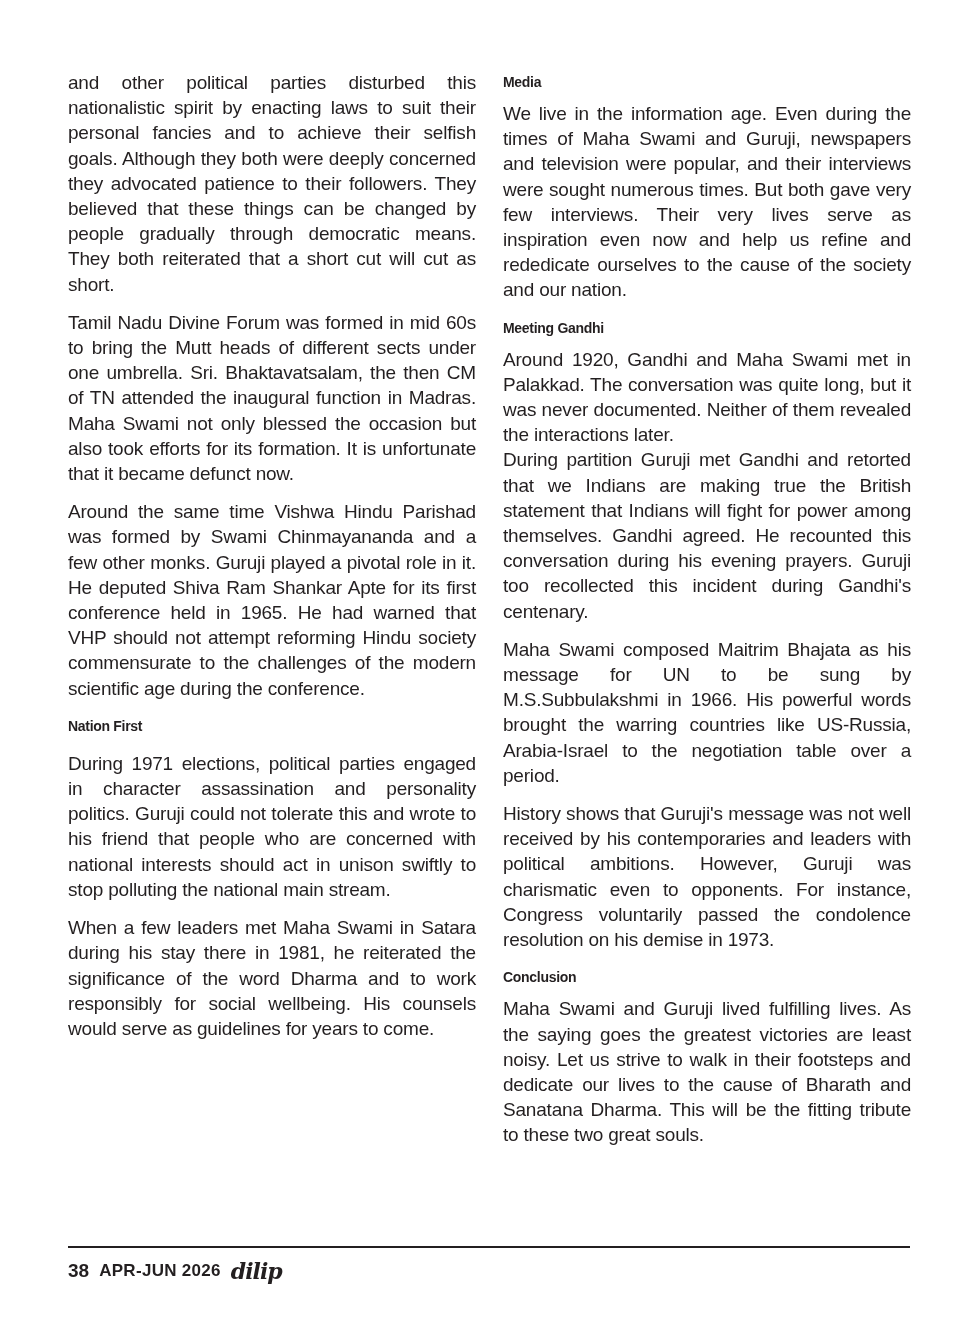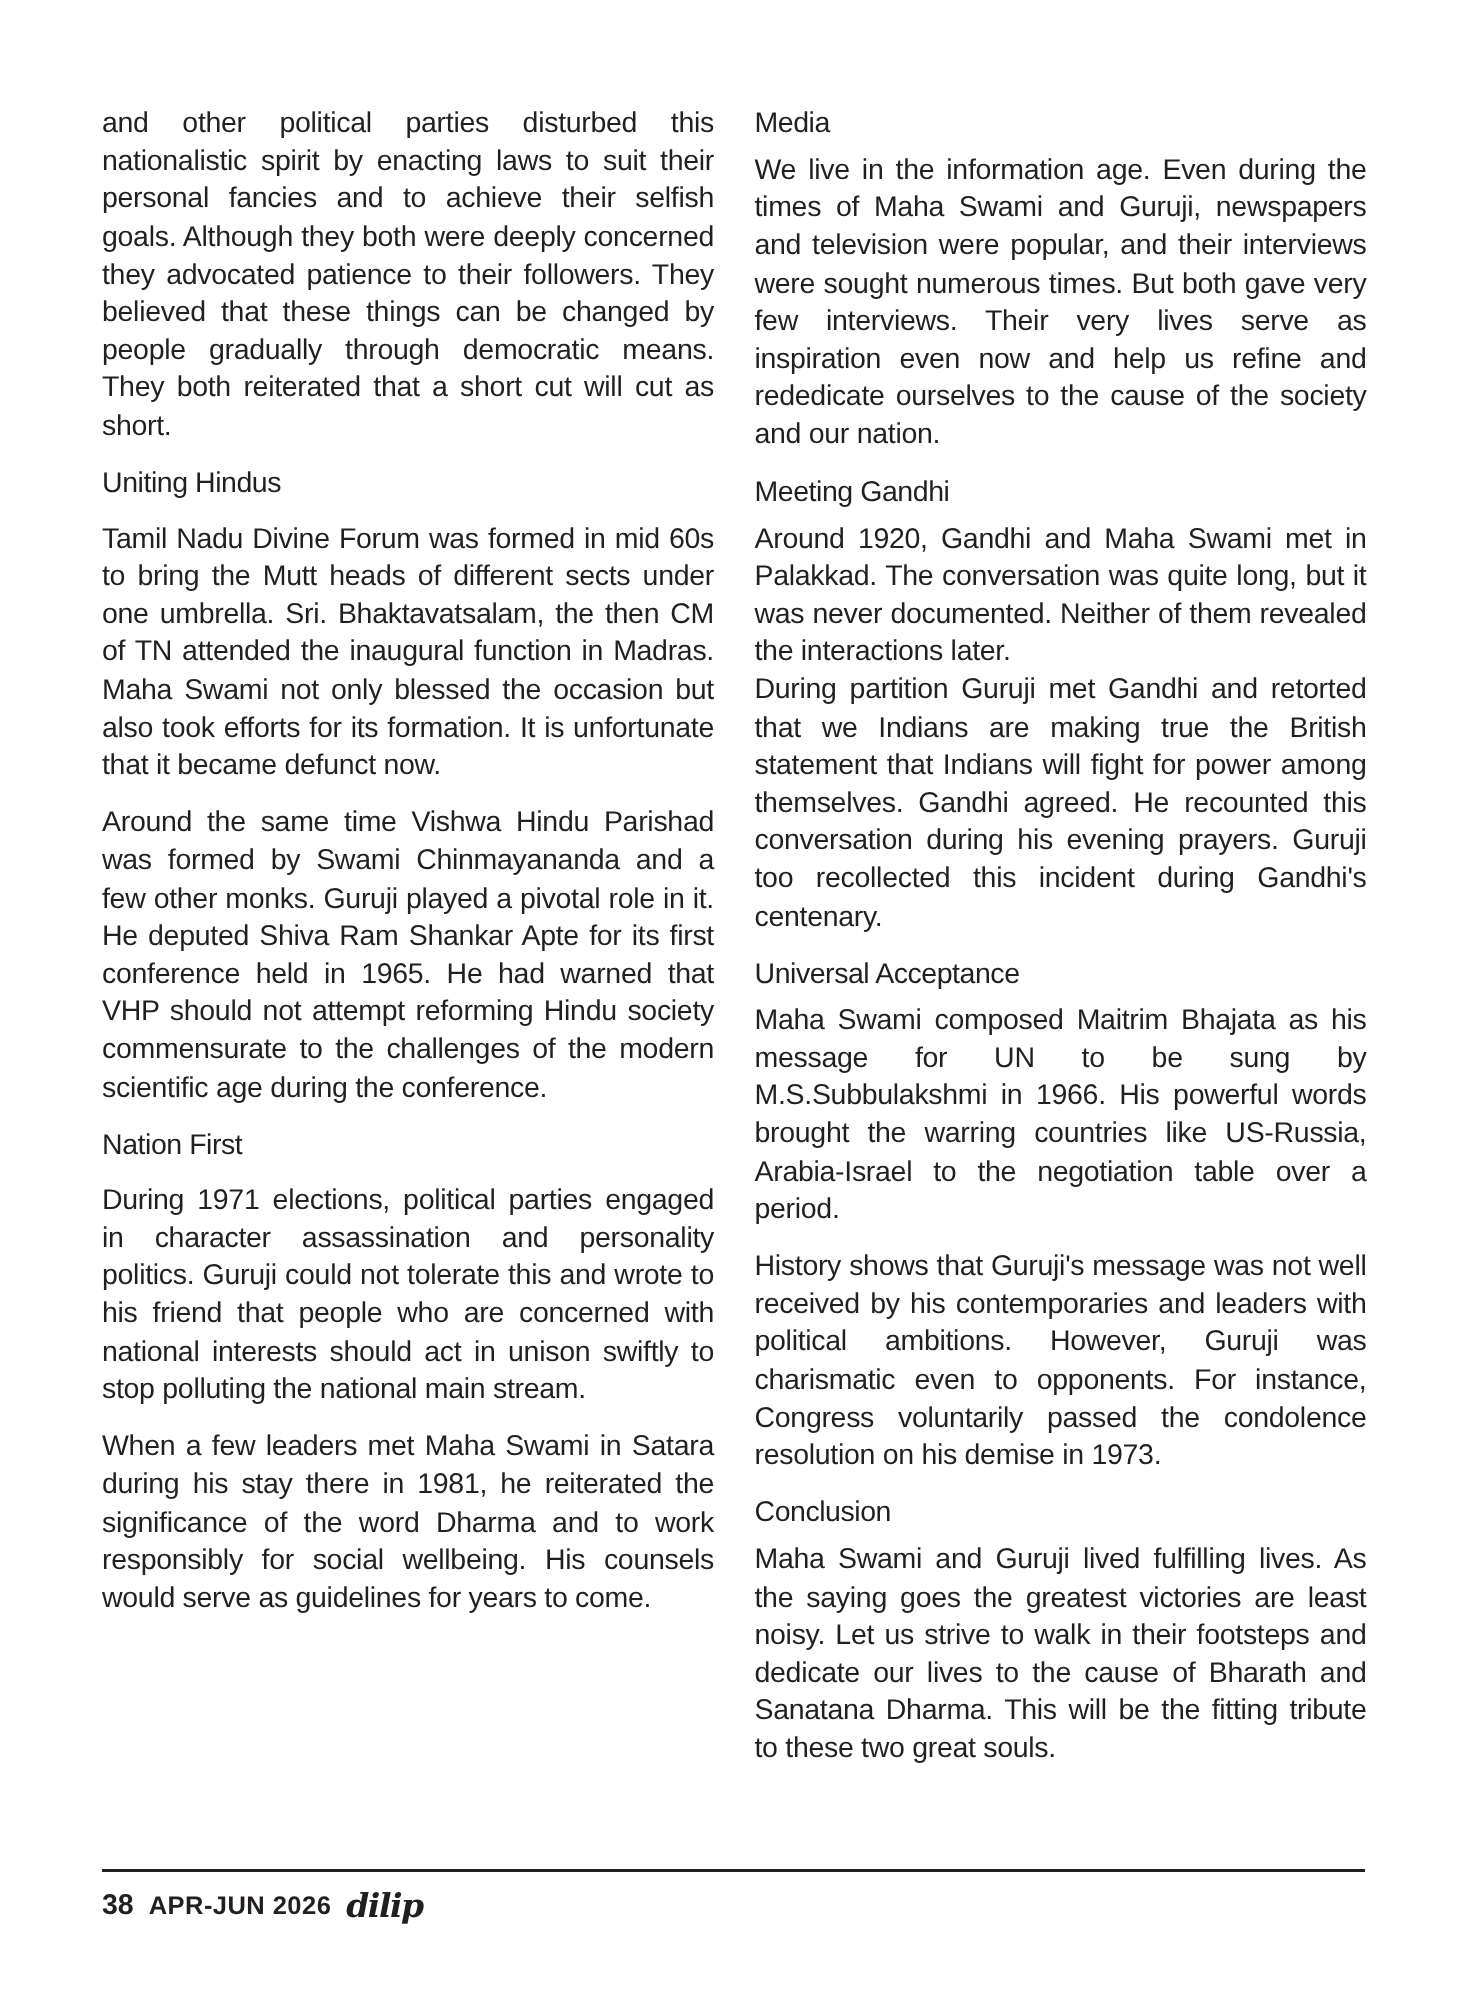--- a/index.html
+++ b/index.html
@@ -1,53 +1,51 @@
 <!DOCTYPE html>
 <html><head>
 <meta charset="utf-8">
 <style>
   html,body{margin:0;padding:0;background:#ffffff;}
   body{width:980px;height:1329px;position:relative;overflow:hidden;
        font-family:"Liberation Sans","DejaVu Sans",sans-serif;color:#231f20;}
   .col{position:absolute;top:70px;width:408px;}
   .col.left{left:68px;}
   .col.right{left:503px;}
-  .heading{font-weight:normal;font-size:19px;line-height:25px;margin:0 0 12px 0;letter-spacing:-0.3px;}
+  .heading{font-weight:bold;font-size:14px;line-height:25px;margin:0 0 12px 0;letter-spacing:-0.3px;}
   .para{font-size:19px;line-height:25.2px;text-align:justify;margin:0 0 13px 0;letter-spacing:-0.2px;}
   .para.tight{margin-bottom:0;}
   .footer-rule{position:absolute;left:68px;top:1246px;width:842px;height:0;border-top:2px solid #231f20;}
   .footer{position:absolute;left:68px;top:1258px;display:flex;align-items:center;gap:10px;}
   .pagenum{font-weight:bold;font-size:19px;}
   .issue{font-weight:bold;font-size:17px;letter-spacing:0.3px;}
   .logo{font-family:"DejaVu Serif",serif;font-style:italic;font-weight:bold;font-size:22px;letter-spacing:-1px;}
 </style>
 </head>
 <body>
 
 <div class="col left">
   <p class="para">and other political parties disturbed this nationalistic spirit by enacting laws to suit their personal fancies and to achieve their selfish goals. Although they both were deeply concerned they advocated patience to their followers. They believed that these things can be changed by people gradually through democratic means. They both reiterated that a short cut will cut as short.</p>
 
-  <h3 class="heading">Uniting Hindus</h3>
   <p class="para">Tamil Nadu Divine Forum was formed in mid 60s to bring the Mutt heads of different sects under one umbrella. Sri. Bhaktavatsalam, the then CM of TN attended the inaugural function in Madras. Maha Swami not only blessed the occasion but also took efforts for its formation. It is unfortunate that it became defunct now.</p>
   <p class="para">Around the same time Vishwa Hindu Parishad was formed by Swami Chinmayananda and a few other monks. Guruji played a pivotal role in it. He deputed Shiva Ram Shankar Apte for its first conference held in 1965. He had warned that VHP should not attempt reforming Hindu society commensurate to the challenges of the modern scientific age during the conference.</p>
 
   <h3 class="heading">Nation First</h3>
   <p class="para">During 1971 elections, political parties engaged in character assassination and personality politics. Guruji could not tolerate this and wrote to his friend that people who are concerned with national interests should act in unison swiftly to stop polluting the national main stream.</p>
   <p class="para">When a few leaders met Maha Swami in Satara during his stay there in 1981, he reiterated the significance of the word Dharma and to work responsibly for social wellbeing. His counsels would serve as guidelines for years to come.</p>
 </div>
 
 <div class="col right">
   <h3 class="heading" style="margin-bottom:6px">Media</h3>
   <p class="para">We live in the information age. Even during the times of Maha Swami and Guruji, newspapers and television were popular, and their interviews were sought numerous times. But both gave very few interviews. Their very lives serve as inspiration even now and help us refine and rededicate ourselves to the cause of the society and our nation.</p>
 
   <h3 class="heading" style="margin-bottom:6px">Meeting Gandhi</h3>
   <p class="para tight">Around 1920, Gandhi and Maha Swami met in Palakkad. The conversation was quite long, but it was never documented. Neither of them revealed the interactions later.</p>
   <p class="para">During partition Guruji met Gandhi and retorted that we Indians are making true the British statement that Indians will fight for power among themselves. Gandhi agreed. He recounted this conversation during his evening prayers. Guruji too recollected this incident during Gandhi's centenary.</p>
 
-  <h3 class="heading" style="margin-bottom:6px">Universal Acceptance</h3>
   <p class="para">Maha Swami composed Maitrim Bhajata as his message for UN to be sung by M.S.Subbulakshmi in 1966. His powerful words brought the warring countries like US-Russia, Arabia-Israel to the negotiation table over a period.</p>
   <p class="para">History shows that Guruji's message was not well received by his contemporaries and leaders with political ambitions. However, Guruji was charismatic even to opponents. For instance, Congress voluntarily passed the condolence resolution on his demise in 1973.</p>
 
   <h3 class="heading" style="margin-bottom:6px">Conclusion</h3>
   <p class="para">Maha Swami and Guruji lived fulfilling lives. As the saying goes the greatest victories are least noisy. Let us strive to walk in their footsteps and dedicate our lives to the cause of Bharath and Sanatana Dharma. This will be the fitting tribute to these two great souls.</p>
 </div>
 
 <div class="footer-rule"></div>
 <div class="footer">
   <span class="pagenum">38</span>

